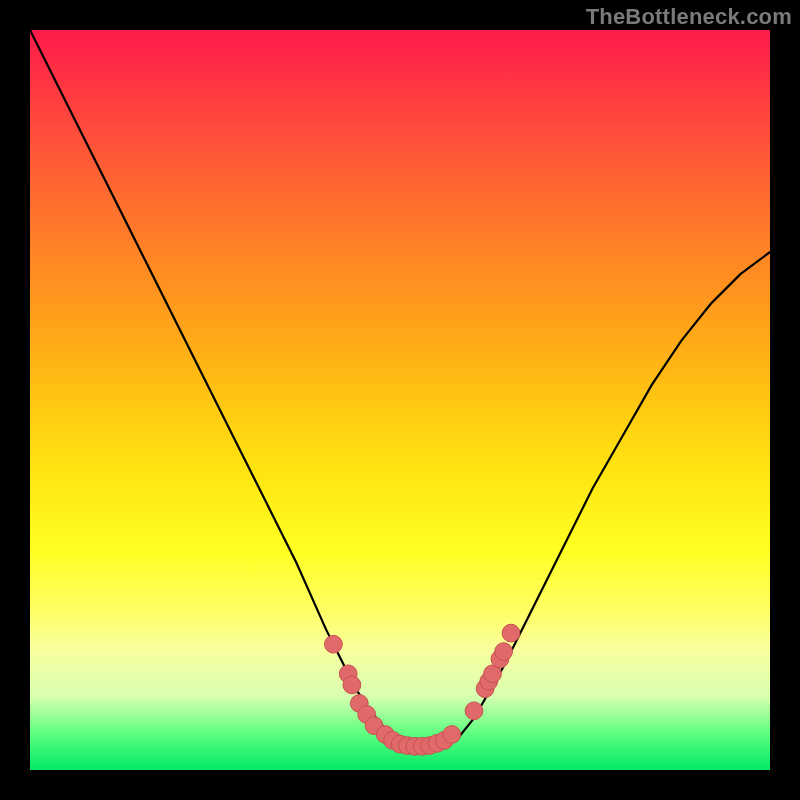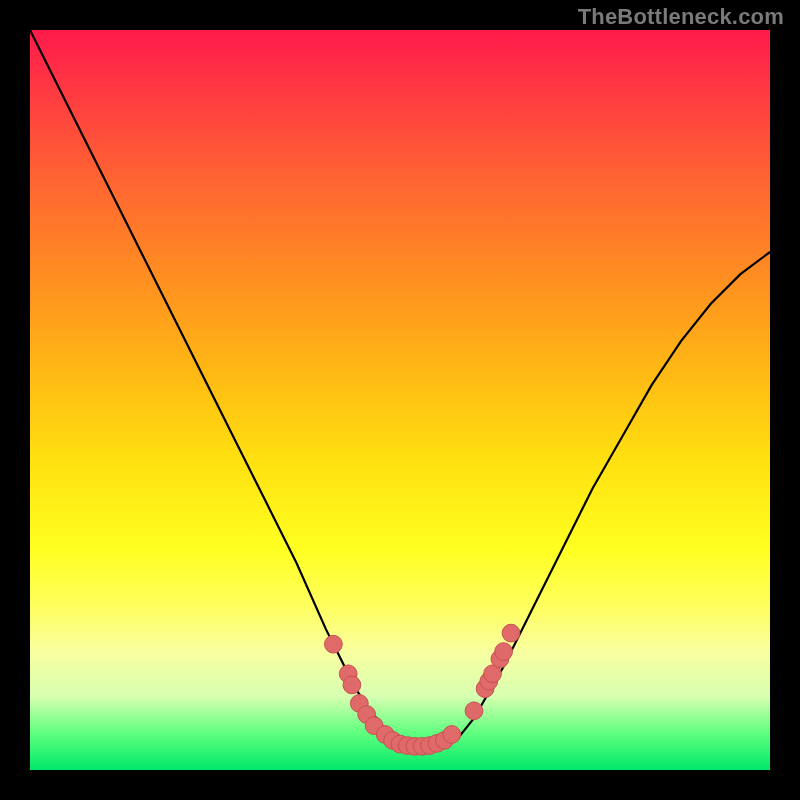--- a/index.html
+++ b/index.html
@@ -34,21 +34,21 @@
       #ffff60 78%,
       #f8ffa0 84%,
       #d8ffb0 90%,
       #60ff80 95%,
       #00e868 100%
     );
   }
   .watermark {
     position: absolute;
     top: 4px;
-    right: 16px;
+    right: 8px;
     color: #7a7a7a;
     font-size: 22px;
     font-weight: 600;
     letter-spacing: 0.2px;
     user-select: none;
   }
   svg.curve {
     position: absolute;
     left: 0;
     top: 0;

